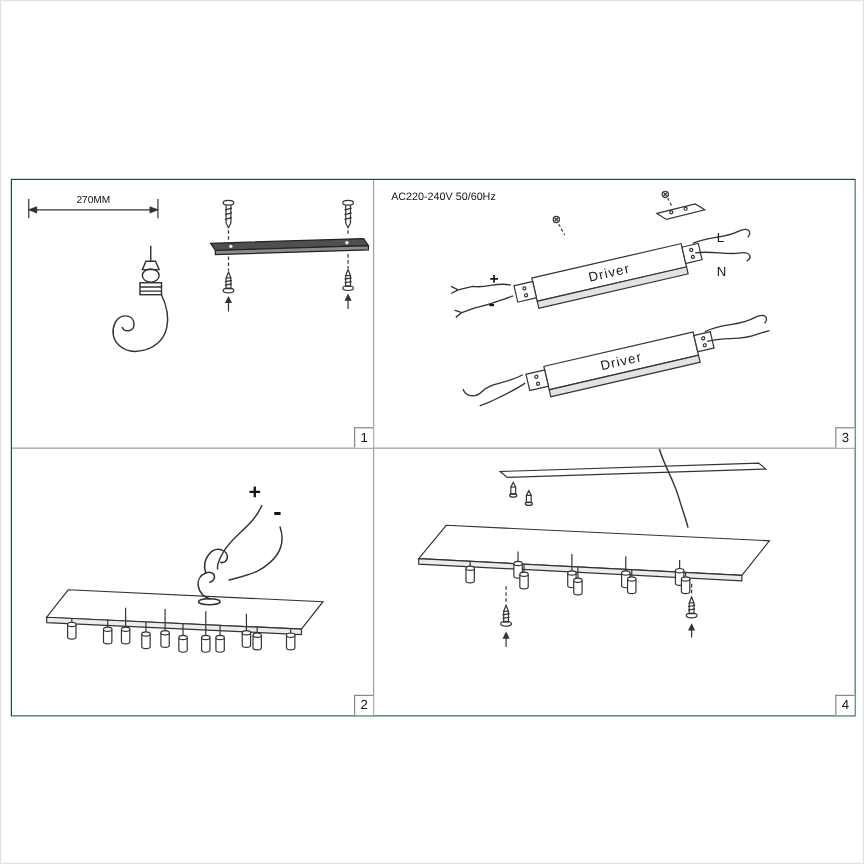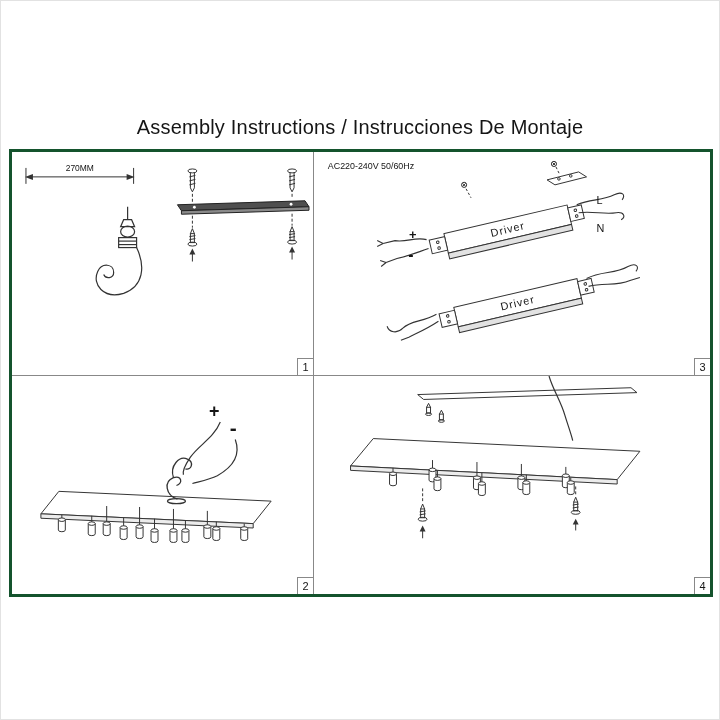--- a/index.html
+++ b/index.html
@@ -2,41 +2,40 @@
 <html><head>
 <meta charset="utf-8">
 <style>
   * { margin:0; padding:0; box-sizing:border-box; }
   html,body { width:720px; height:720px; background:#fff; font-family:"Liberation Sans", sans-serif; }
   .page { position:relative; width:720px; height:720px; background:#fff; border:1px solid #e2e2e2; overflow:hidden; }
   .title { position:absolute; top:115px; left:0; width:100%; text-align:center; font-size:20px; color:#151515; letter-spacing:0.2px; }
   .grid {
     position:absolute; left:8px; top:148px; width:704px; height:448px;
     display:grid; grid-template-columns:302px 1fr; grid-template-rows:224px 1fr;
-    border:3px solid #14532d;
+    border:1px solid #14532d;
   }
   .cell { position:relative; background:#fff; }
   .cell.tl { border-right:1px solid #888; border-bottom:1px solid #888; }
   .cell.tr { border-bottom:1px solid #888; }
   .cell.bl { border-right:1px solid #888; }
   .cell svg { position:absolute; inset:0; width:100%; height:100%; display:block; }
   svg text { font-family:"Liberation Sans", sans-serif; fill:#151515; }
   .numbox {
     position:absolute; right:0; bottom:0; width:16px; height:17px;
     border-left:1px solid #888; border-top:1px solid #888;
     display:flex; align-items:center; justify-content:center;
     font-size:11px; color:#151515; background:#fff; z-index:2;
   }
 </style>
 </head>
 <body>
 
 <div class="page">
 
-  <div class="title">Assembly Instructions / Instrucciones De Montaje</div>
 
   <div class="grid">
 
     <div class="cell tl">
       <svg viewBox="0 0 302 224" preserveAspectRatio="none">
 
         <g stroke="#333" stroke-width="1" fill="none">
           <line x1="14" y1="16" x2="14" y2="32"></line>
           <line x1="122" y1="16" x2="122" y2="32"></line>
           <line x1="20" y1="25" x2="116" y2="25"></line>

